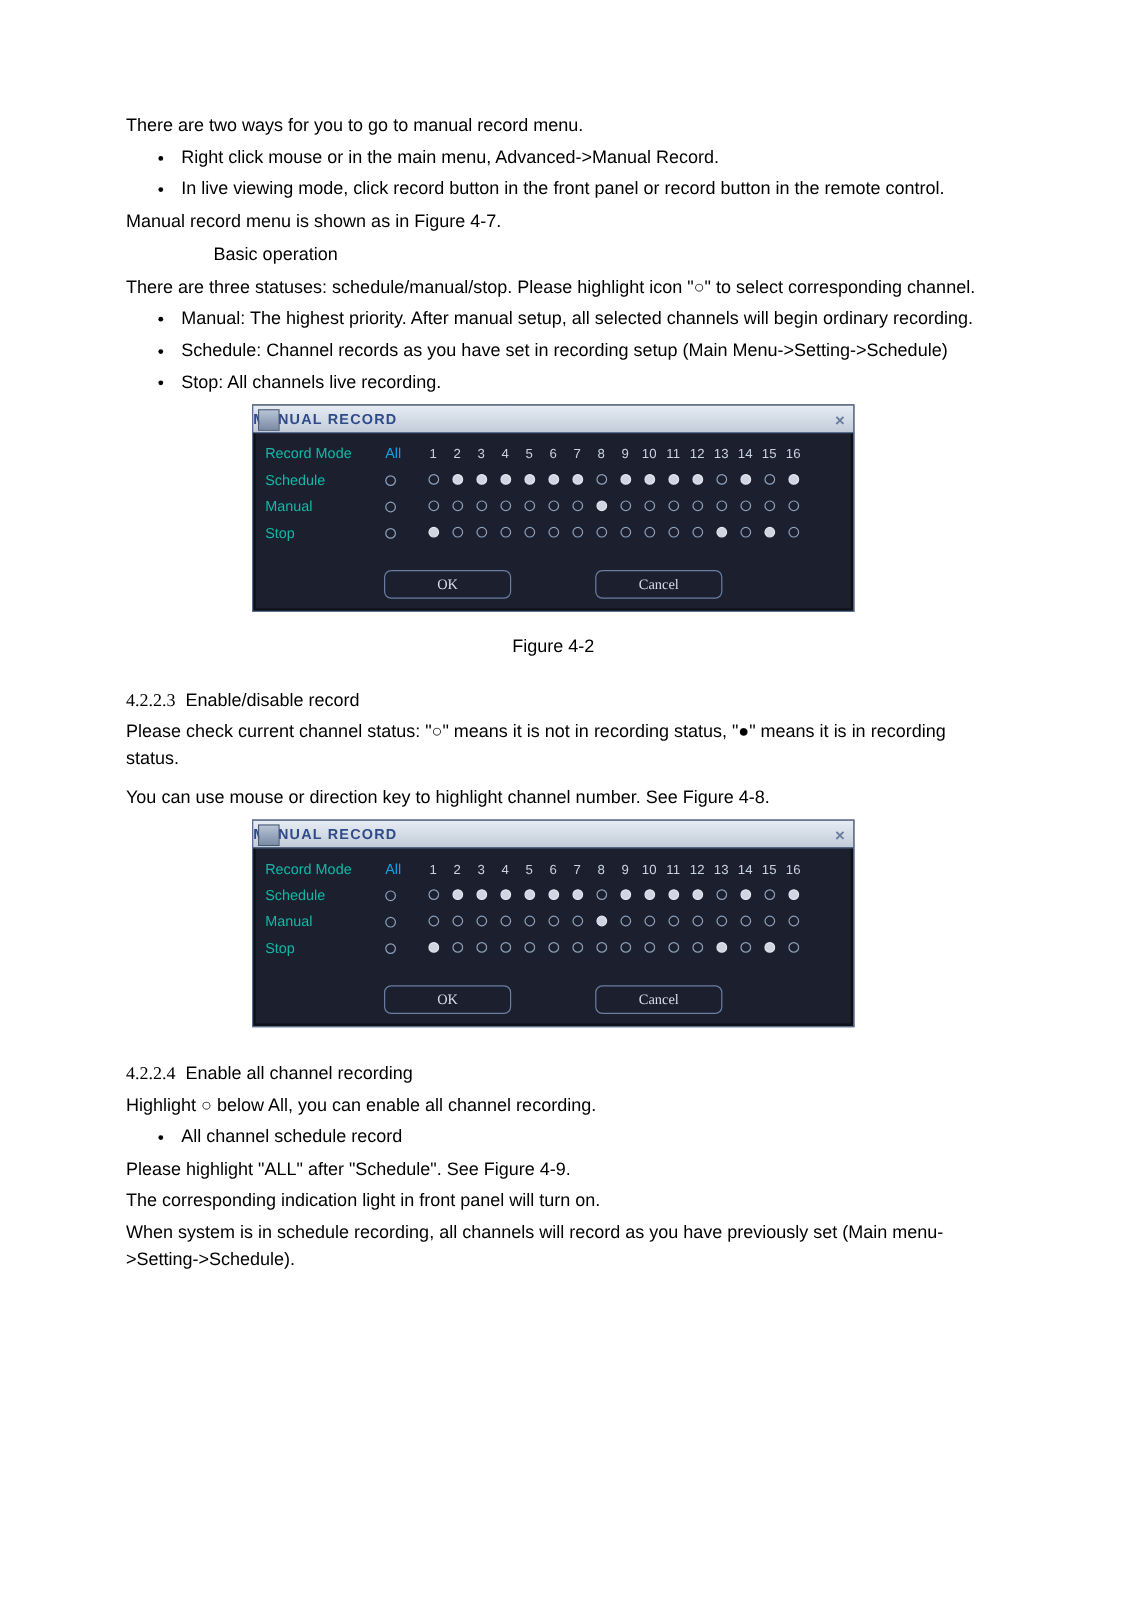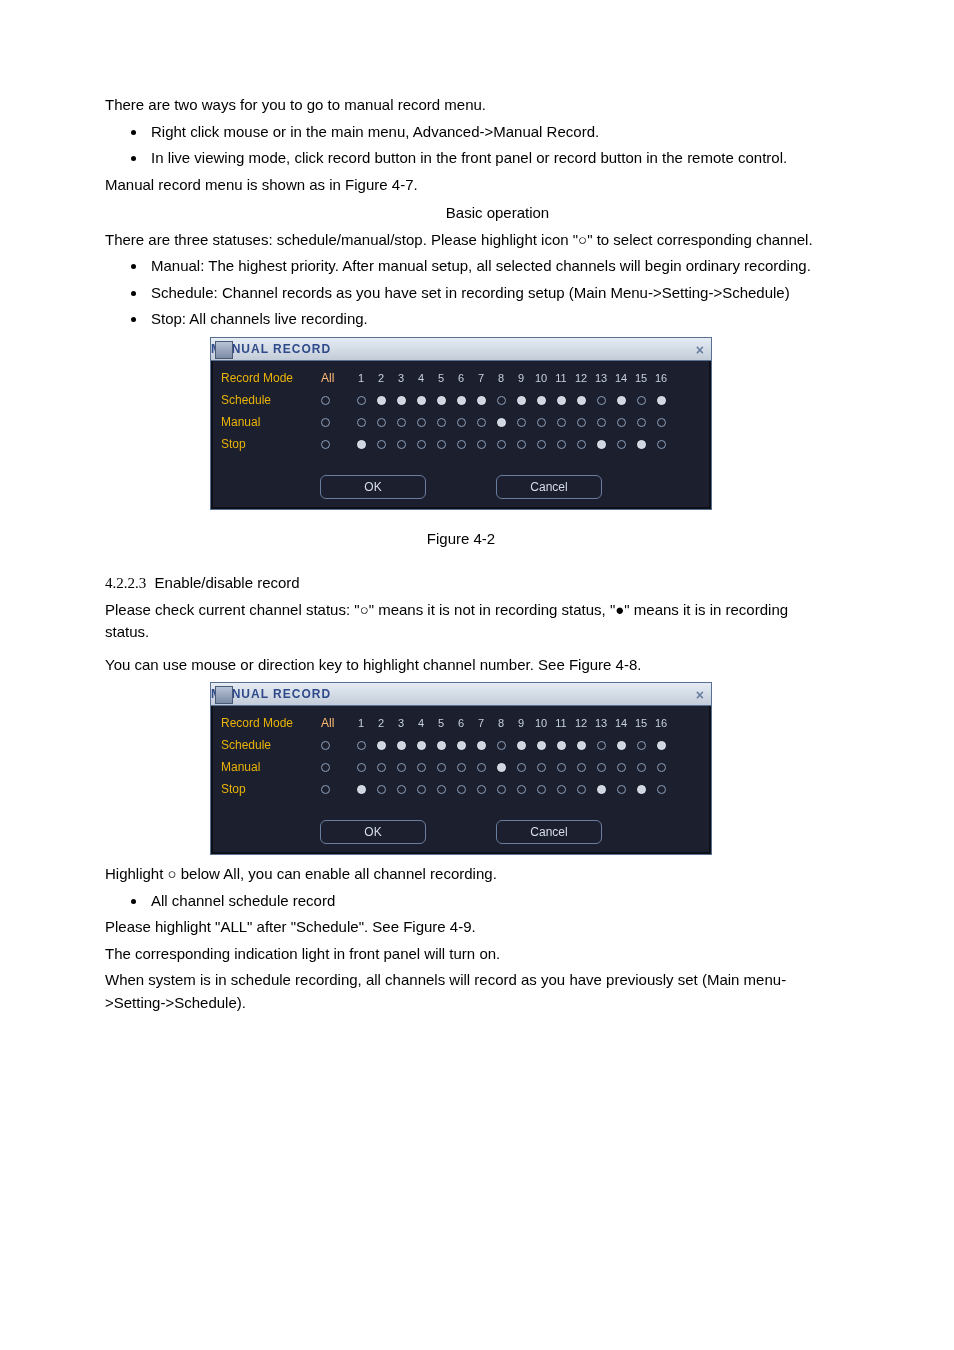--- a/index.html
+++ b/index.html
@@ -20,21 +20,20 @@
   ul.bullets {
     margin: 4px 0 4px 0;
     padding-left: 42px;
   }
   ul.bullets li {
     padding-left: 4px;
     margin-bottom: 4px;
   }
   .section-heading {
     margin: 6px 0 2px 73px;
-    text-align: center;
   }
   p { margin: 4px 0; }
   .figure-caption {
     text-align: center;
     margin: 18px 0 22px 0;
   }
 
   
   .mr-dialog {
     width: 500px;
@@ -79,26 +78,26 @@
   .mr-body {
     padding: 8px 10px 10px 10px;
   }
   .mr-row {
     display: flex;
     align-items: center;
     margin-bottom: 4px;
   }
   .mr-row .mr-label {
     width: 100px;
-    color: #eab308;
+    color: #14b8a6;
     font-size: 12px;
   }
   .mr-row .mr-all {
     width: 30px;
-    color: #fdba74;
+    color: #0ea5e9;
     text-align: left;
   }
   .mr-row .mr-chcell {
     display: inline-block;
     width: 20px;
     text-align: center;
     color: #c8d2e0;
     font-size: 11px;
   }
   .mr-radio {
@@ -115,20 +114,21 @@
   }
   .mr-radio.filled {
     background: #cfd6e0;
     border: 1px solid #e0e6ef;
   }
   .mr-footer {
     display: flex;
     justify-content: center;
     gap: 70px;
     padding: 8px 0 10px 0;
+    font-family: Liberation Serif, serif;
   }
   .mr-btn {
     min-width: 84px;
     text-align: center;
     padding: 2px 10px;
     border: 1px solid #6a7ea0;
     border-radius: 6px;
     background: #1b1f2e;
     color: #d6deea;
     font-size: 12px;
@@ -318,20 +318,23 @@
             <span class="mr-chcell"><span class="mr-radio open"></span></span>
           </div>
         </div>
     </div>
     <div class="mr-footer">
       <span class="mr-btn">OK</span>
       <span class="mr-btn">Cancel</span>
     </div>
   </div>
 
+  <p style="margin-top:28px">
+    <span class="h-num">4.2.2.4</span>&nbsp;&nbsp;<span>Enable all channel recording</span>
+  </p>
   <p>Highlight ○ below All, you can enable all channel recording.</p>
   <ul class="bullets">
     <li>All channel schedule record</li>
   </ul>
   <p>Please highlight "ALL" after "Schedule". See Figure 4-9.</p>
   <p>The corresponding indication light in front panel will turn on.</p>
   <p>When system is in schedule recording, all channels will record as you have previously set (Main menu-&gt;Setting-&gt;Schedule).</p>
 
 </div>
 

